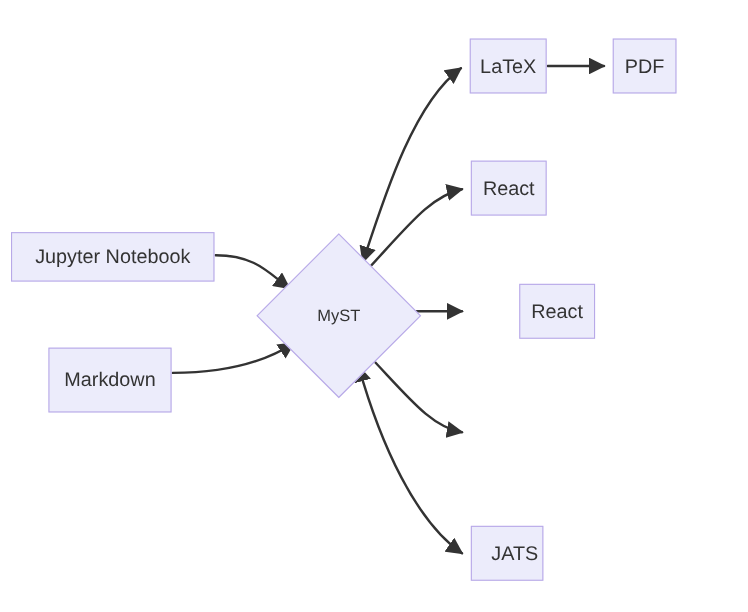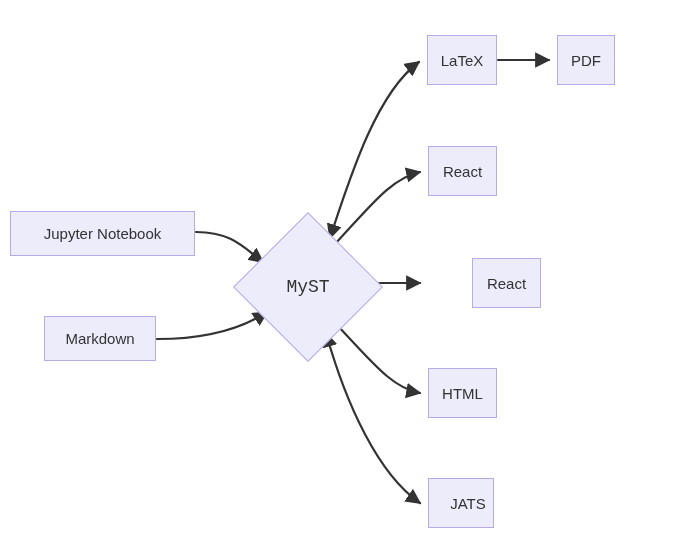--- a/index.html
+++ b/index.html
@@ -24,21 +24,21 @@
     top: 0;
     width: 680px;
     height: 556px;
   }
   .node {
     position: absolute;
     box-sizing: border-box;
     background: #ECECFB;
     border: 1px solid #B8A9E8;
     color: #333333;
-    font-size: 15px;
+    font-size: 18px;
     display: flex;
     align-items: center;
     justify-content: center;
     white-space: nowrap;
     z-index: 2;
   }
   .node-diamond {
     position: absolute;
     z-index: 2;
   }
@@ -56,23 +56,22 @@
   .diamond-label {
     position: absolute;
     left: 0;
     top: 0;
     width: 100%;
     height: 100%;
     display: flex;
     align-items: center;
     justify-content: center;
     color: #333333;
-    font-size: 18px;
+    font-size: 15px;
     white-space: nowrap;
-    font-family: Liberation Mono, monospace;
   }
 </style>
 </head>
 <body>
 
 <div id="diagram">
 
   <svg id="edge-layer" viewBox="0 0 680 556" width="680" height="556" xmlns="http://www.w3.org/2000/svg">
     <defs>
       <marker id="arrowEnd" viewBox="0 0 10 10" refX="9" refY="5" markerWidth="7" markerHeight="7" orient="auto-start-reverse">
@@ -100,21 +99,21 @@
       <path d="M 337 325 C 372 362, 392 388, 420 393" marker-end="url(#arrowEnd)"></path>
 
       <path d="M 326 333 C 346 404, 378 474, 420 503" marker-start="url(#arrowStart)" marker-end="url(#arrowEnd)"></path>
     </g>
   </svg>
 
   <div class="node" style="left:10px; top:211px; width:185px; height:45px;">
     <span>Jupyter Notebook</span>
   </div>
 
-  <div class="node" style="left:44px; top:316px; width:112px; height:45px;">
+  <div class="node" style="left:44px; top:316px; width:112px; height:59px;">
     <span>Markdown</span>
   </div>
 
   <div class="node-diamond" style="left:255px; top:234px; width:106px; height:106px;">
     <div class="diamond-shape"></div>
     <div class="diamond-label">MyST</div>
   </div>
 
   <div class="node" style="left:427px; top:35px; width:70px; height:50px;">
     <span>LaTeX</span>
@@ -125,21 +124,18 @@
   </div>
 
   <div class="node" style="left:428px; top:146px; width:69px; height:50px;">
     <span>React</span>
   </div>
 
   <div class="node" style="left:428px; top:258px; width:69px; height:50px;margin-left:44px;">
     <span>React</span>
   </div>
 
-  <div class="node" style="left:428px; top:368px; width:69px; height:50px;">
-    <span>HTML</span>
-  </div>
 
   <div class="node" style="left:428px; top:478px; width:66px; height:50px;padding-left:14px;">
     <span>JATS</span>
   </div>
 
 </div>
 
 </body></html>

